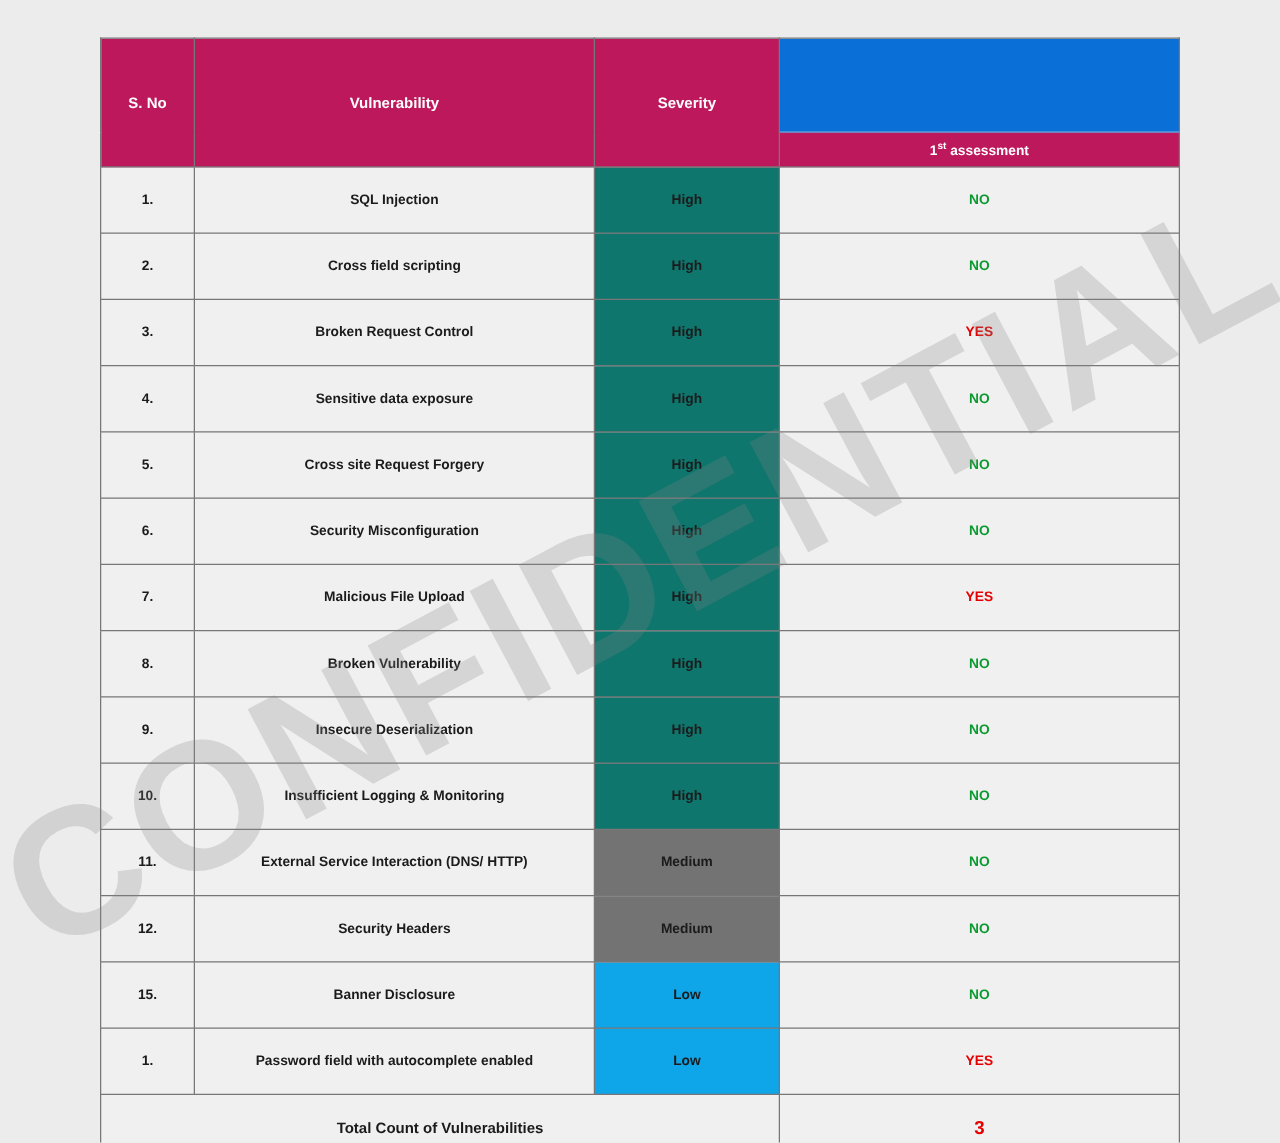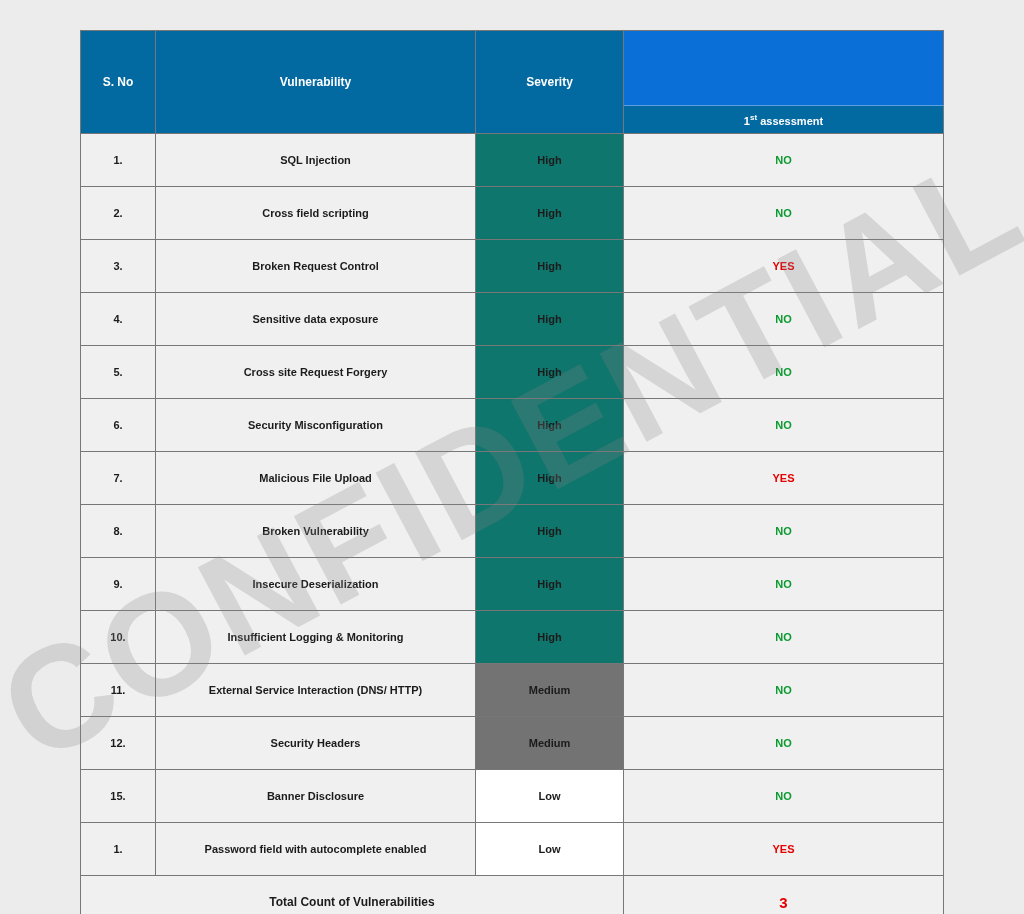--- a/index.html
+++ b/index.html
@@ -5,29 +5,29 @@
   html,body{margin:0;padding:0;width:1024px;height:914px;font-family:Arial,Helvetica,sans-serif;background:#ececec;overflow:hidden}
   .page{position:relative;width:1024px;height:914px;padding:30px 80px 40px 80px;box-sizing:border-box}
   .watermark{position:absolute;inset:0;display:flex;align-items:center;justify-content:center;pointer-events:none}
   .watermark span{font-size:145px;font-weight:700;color:rgba(130,130,130,.25);transform:rotate(-28deg);letter-spacing:4px;white-space:nowrap}
   table{width:100%;border-collapse:collapse;font-size:12px;table-layout:fixed}
   col.c-sno{width:75px}
   col.c-vul{width:320px}
   col.c-sev{width:148px}
   col.c-asm{}
   th,td{border:1px solid #777;text-align:center;vertical-align:middle}
-  thead th{background:#0369a1;color:#fff;font-weight:700;font-size:12px}
+  thead th{background:#be185d;color:#fff;font-weight:700;font-size:12px}
   th.h-top{height:100px}
   th.h-blank{background:#0a6fd6;border-bottom:1px solid #5aa0e0}
   th.h-asm{height:25px;font-size:11px;font-weight:700}
   th.h-asm sup{font-size:8px}
   tbody td{height:50px;background:#f0f0f0;font-weight:700;font-size:11px;color:#1b1b1b}
   td.sev-High{background:#0f766e;color:#1b1b1b}
   td.sev-Medium{background:#737373;color:#1b1b1b}
-  td.sev-Low{background:#ffffff;color:#1b1b1b}
+  td.sev-Low{background:#0ea5e9;color:#1b1b1b}
   td.asm-NO{color:#0a9a2f}
   td.asm-YES{color:#e60000}
   tr.total td{height:50px;background:#f0f0f0;font-weight:700;font-size:12px}
   tr.total td.cnt{color:#e60000;font-size:15px}
 </style>
 </head>
 <body>
 
 <div class="page">
   <div class="watermark">

